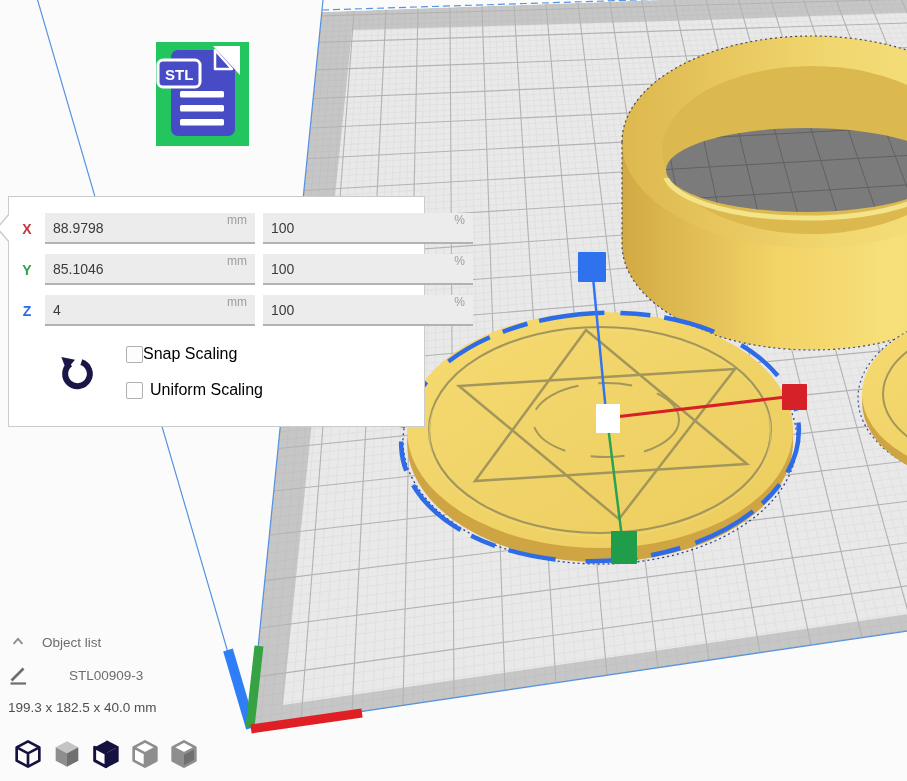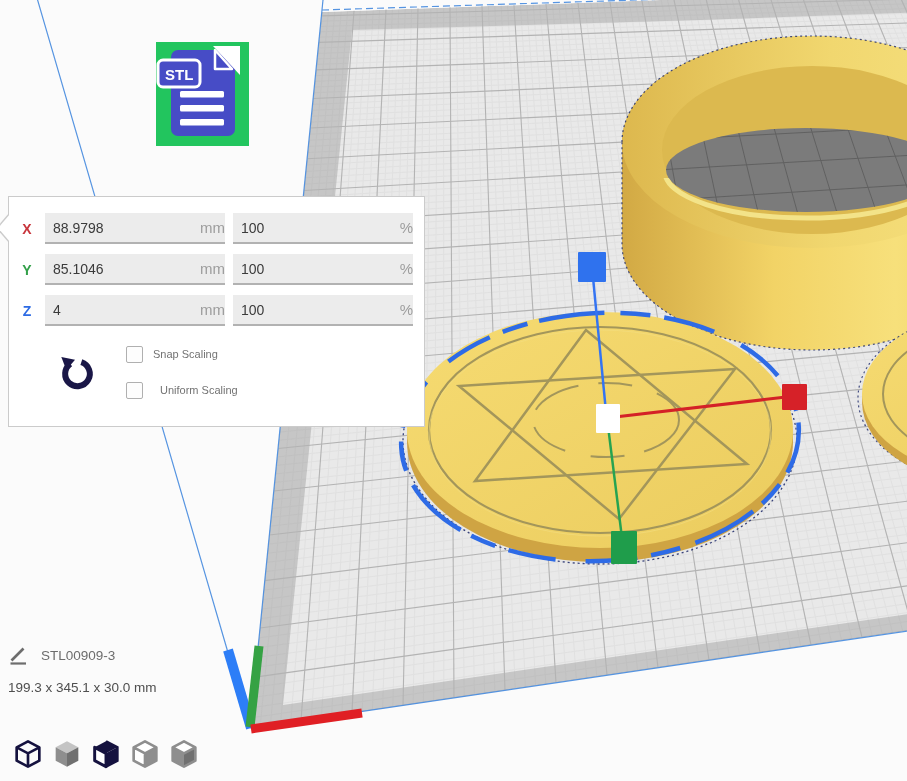--- a/index.html
+++ b/index.html
@@ -33,49 +33,49 @@
     left:-11px;top:17px;border-width:14px 12px 14px 0;
     border-color:transparent #ffffff transparent transparent;
   }
   .axis-row{position:absolute;left:0;height:31px;display:flex;align-items:center;}
   .axis-row.r0{top:16px;} .axis-row.r1{top:57px;} .axis-row.r2{top:98px;}
   .axis-label{
     width:36px;text-align:center;font-size:14px;font-weight:bold;
   }
   .axis-label.x{color:#c8353c;} .axis-label.y{color:#33a04a;} .axis-label.z{color:#2d6be4;}
   .field{
-    width:180px;height:31px;background:#ececec;border:0;
+    width:210px;height:31px;background:#ececec;border:0;
     border-bottom:2px solid #b2b2b2;box-sizing:border-box;
-    display:flex;align-items:center;position:relative;
+    display:flex;position:relative;
   }
   .field.mm{margin-right:8px;}
   .field input{
     flex:1;border:0;background:transparent;outline:none;
     font-family:"Liberation Sans","DejaVu Sans",sans-serif;
     font-size:14px;color:#3b3b3b;padding:0 4px 0 8px;min-width:0;
   }
-  .field .unit{font-size:15px;color:#9d9d9d;}
+  .field .unit{font-size:12px;color:#9d9d9d;padding-right:8px;}
   #reset-btn{
     position:absolute;left:47px;top:157px;width:40px;height:40px;
     border:0;background:transparent;padding:0;cursor:pointer;
   }
   .check-row{position:absolute;left:117px;display:flex;align-items:center;height:18px;}
   .check-row.c0{top:148px;} .check-row.c1{top:184px;gap:7px;}
   .check-row input{
     appearance:none;-webkit-appearance:none;width:17px;height:17px;margin:0;
     border:1px solid #b0b0b0;border-radius:2px;background:#fdfdfd;
   }
-  .check-row label{font-size:11px;color:#737373;margin-left:10px;}
+  .check-row label{font-size:16px;color:#000000;}
 
   
   #object-list{position:absolute;left:8px;top:632px;z-index:5;width:240px;}
   .ol-row{display:flex;align-items:center;height:20px;}
   .ol-header{margin-left:2px;}
   .ol-header .txt{margin-left:16px;font-size:13.5px;color:#6d6d6d;}
-  .ol-item{margin-top:13px;}
+  .ol-item{margin-top:13px;gap:28px;}
   .ol-item .txt{margin-left:13px;font-size:13.5px;color:#6d6d6d;}
   #ol-dims{margin-top:15px;font-size:13.5px;color:#4f4f4f;}
 
   
   #view-modes{position:absolute;left:12px;top:738px;display:flex;gap:7px;z-index:5;}
   #view-modes button{border:0;background:transparent;padding:0;width:32px;height:32px;cursor:pointer;}
 </style>
 </head>
 <body>
 
@@ -523,28 +523,34 @@
     <input type="checkbox" id="cb-snap" style="">
     <label for="cb-snap">Snap Scaling</label>
   </div>
   <div class="check-row c1">
     <input type="checkbox" id="cb-uniform" style="">
     <label for="cb-uniform">Uniform Scaling</label>
   </div>
 </div>
 
 <div id="object-list">
+  <div class="ol-row ol-header">
+    <svg width="16" height="16" viewBox="0 0 18 18">
+      <path d="M 4,11 L 9,5.5 L 14,11" fill="none" stroke="#8a8a8a" stroke-width="2"></path>
+    </svg>
+    <span class="txt">Object list</span>
+  </div>
   <div class="ol-row ol-item">
     <svg width="20" height="20" viewBox="0 0 20 20">
       <line x1="3.5" y1="15.5" x2="15.5" y2="3.5" stroke="#6d6d6d" stroke-width="2.6"></line>
       <line x1="2.5" y1="18.5" x2="18" y2="18.5" stroke="#6d6d6d" stroke-width="2.2"></line>
     </svg>
     <span class="txt">STL00909-3</span>
   </div>
-  <div id="ol-dims">199.3 x 345.1 x 30.0 mm</div>
+  <div id="ol-dims">199.3 x 182.5 x 40.0 mm</div>
 </div>
 
 <div id="view-modes">
   <button>
     <svg width="32" height="32" viewBox="0 0 24 24">
       <path d="M12,2.5 L20.5,7 L20.5,17 L12,21.5 L3.5,17 L3.5,7 Z" fill="none" stroke="#15123f" stroke-width="2" stroke-linejoin="round"></path>
       <path d="M3.5,7 L12,11.5 L20.5,7 M12,11.5 L12,21.5" fill="none" stroke="#15123f" stroke-width="2"></path>
     </svg>
   </button>
   <button>

